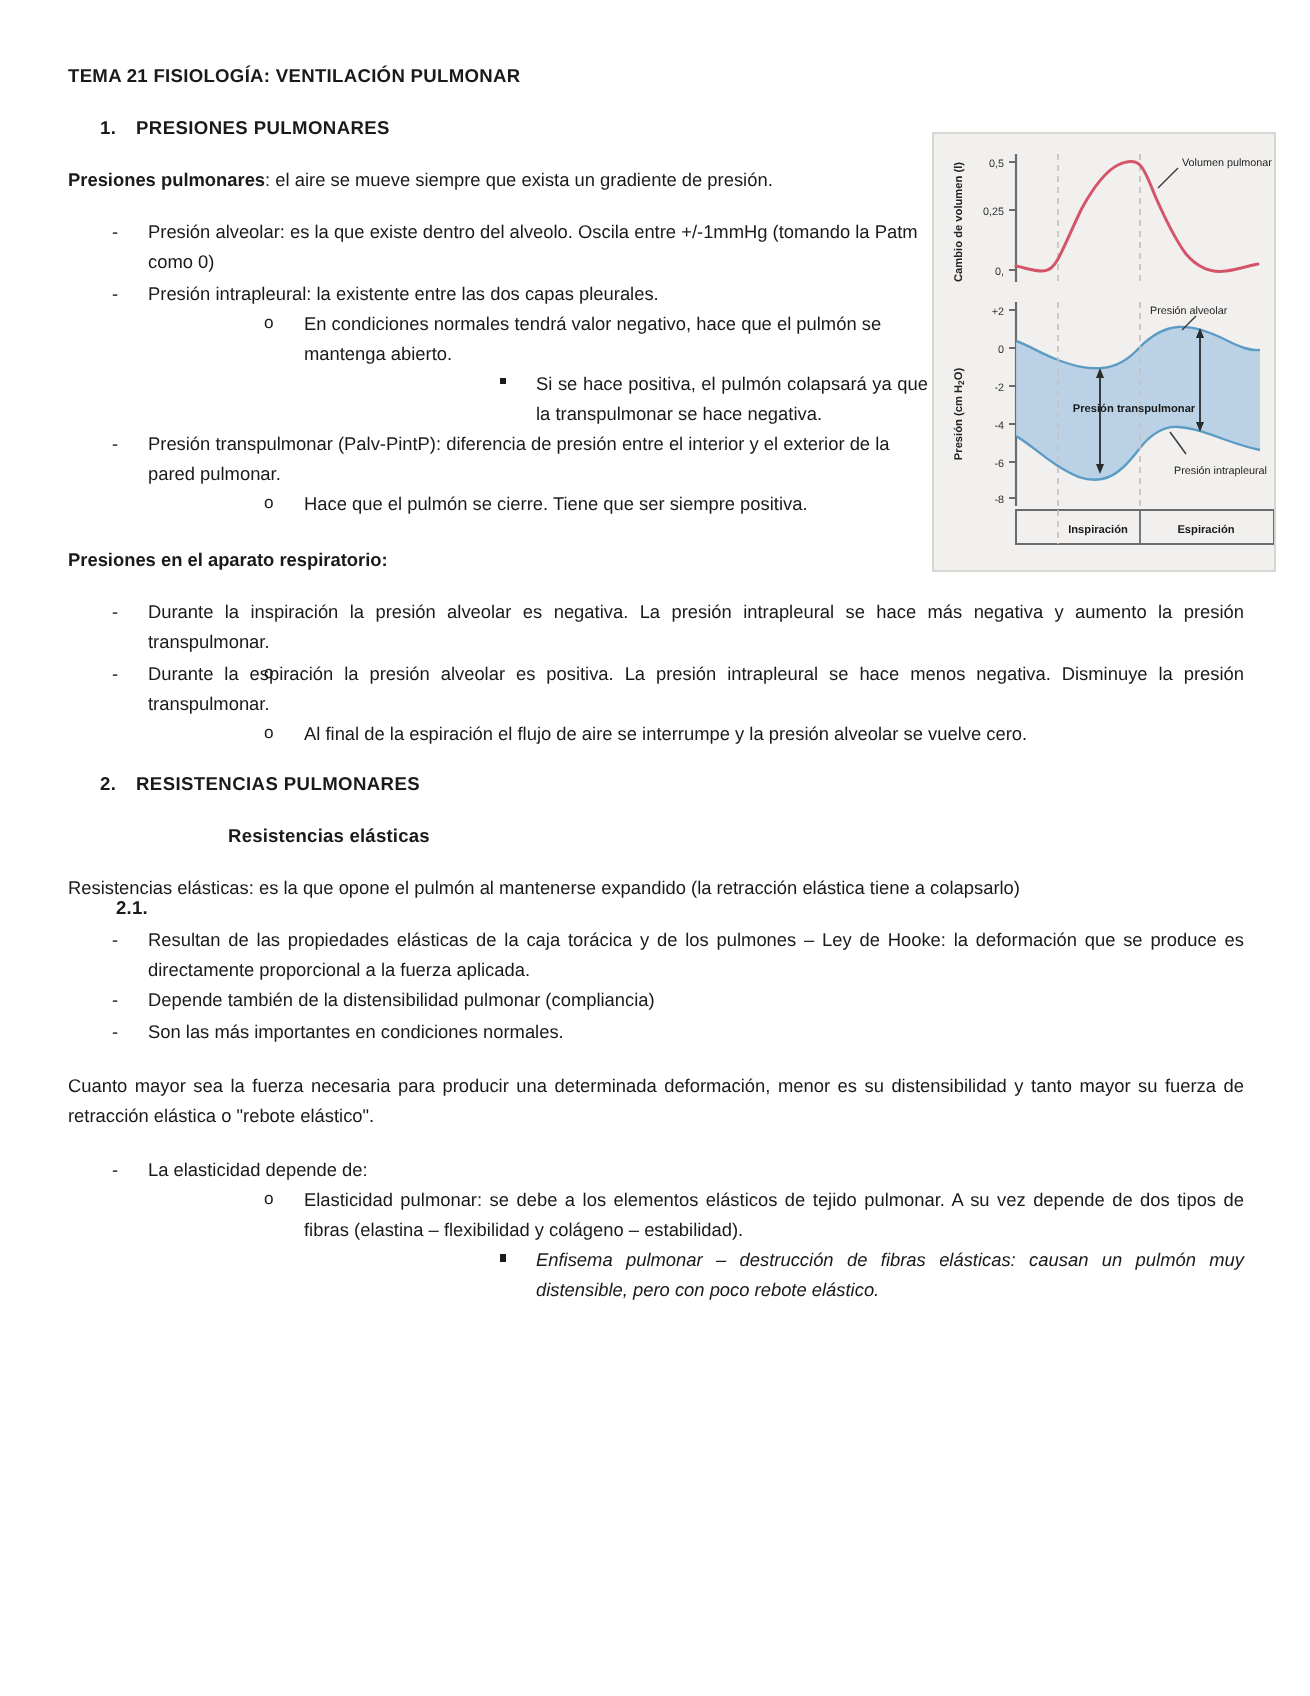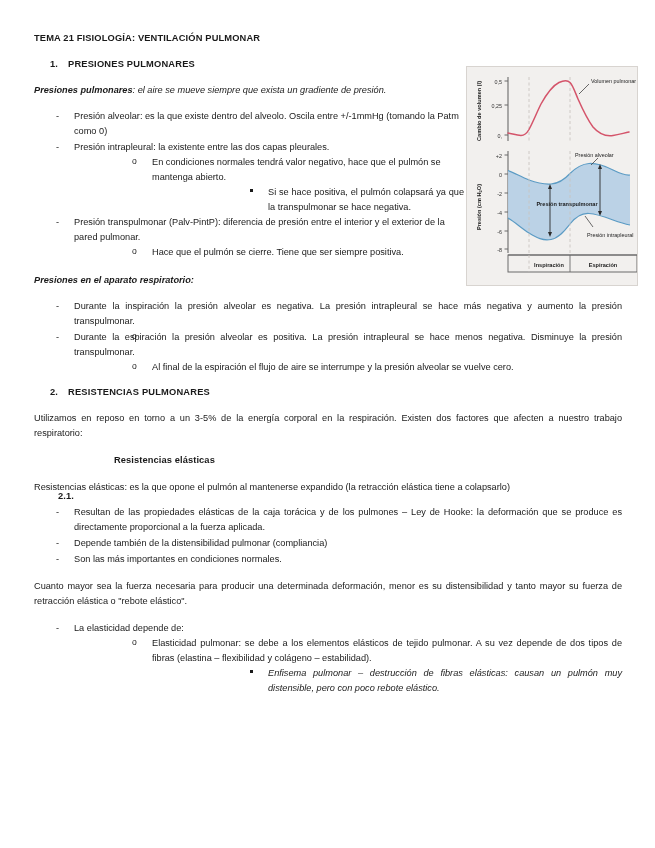--- a/index.html
+++ b/index.html
@@ -63,21 +63,21 @@
     position: absolute;
     left: 24px;
     margin-top: 36px;
   }
   p.para {
     font-size: 9.2px;
     margin: 0 0 11px 0;
     line-height: 1.62;
     text-align: justify;
   }
-  p.para.noj { text-align: left; font-style: italic; }
+  p.para.noj { text-align: left; }
   p.para b { font-weight: bold; }
 
   
   ul.lvl {
     list-style: none;
     margin: 0 0 11px 0;
     padding: 0;
   }
   ul.lvl li {
     position: relative;
@@ -287,21 +287,20 @@
           </li>
         </ul>
       </li>
     </ul>
 
     <div class="h1" style="margin-top:1px;">
       <span class="num">2.</span>
       <span>RESISTENCIAS PULMONARES</span>
     </div>
 
-    <p class="para">Utilizamos en reposo en torno a un 3-5% de la energía corporal en la respiración. Existen dos factores que afecten a nuestro trabajo respiratorio:</p>
 
     <div class="h2" style="margin-top:14px;">
       <span class="num">2.1.</span>
       <span>Resistencias elásticas</span>
     </div>
 
     <p class="para">Resistencias elásticas: es la que opone el pulmón al mantenerse expandido (la retracción elástica tiene a colapsarlo)</p>
 
     <ul class="lvl l1">
       <li class="jt">

